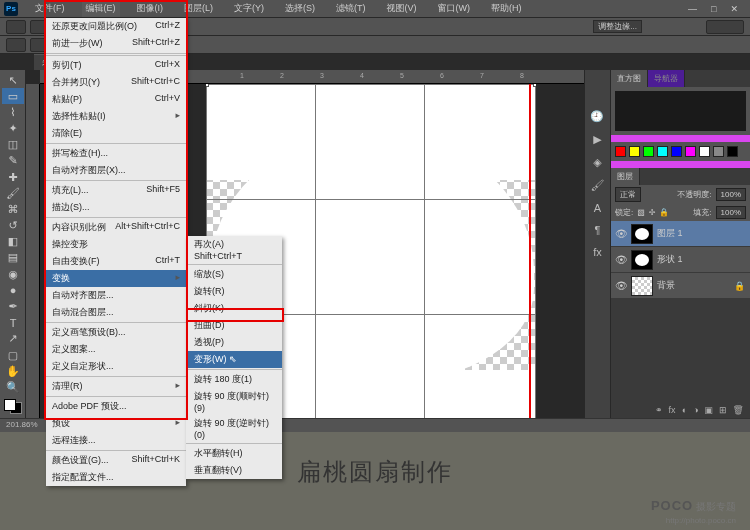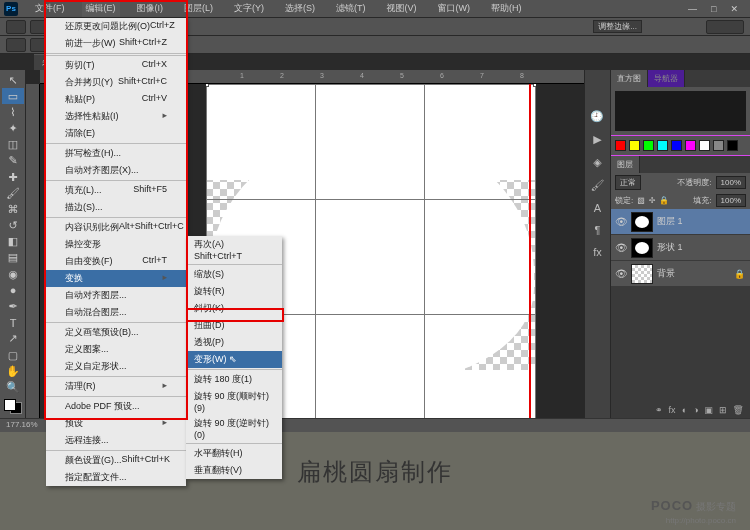--- a/index.html
+++ b/index.html
@@ -28,21 +28,21 @@
 .ruler-v{position:absolute;top:14px;left:0;bottom:0;width:14px;background:#535353;border-right:1px solid #000}
 .canvas{position:absolute;top:14px;left:180px;width:330px;height:348px;background:repeating-conic-gradient(#ccc 0 25%,#fff 0 50%) 0 0/14px 14px;overflow:hidden}
 .rounded-shape{position:absolute;top:54px;left:4px;width:324px;height:244px;background:#fff;border-radius:44% 44% 44% 44%/55% 55% 38% 38%}
 .white-top{position:absolute;top:0;left:0;right:0;height:96px;background:#fff}
 .white-bot{position:absolute;bottom:0;left:0;right:0;height:62px;background:#fff;border-radius:0 0 2% 2%/0 0 8% 8%}
 .tgrid{position:absolute;inset:0;pointer-events:none}
 .tgrid .h{position:absolute;left:0;right:0;border-top:1px solid #777}
 .tgrid .v{position:absolute;top:0;bottom:0;border-left:1px solid #777}
 .handle{position:absolute;width:6px;height:6px;background:#fff;border:1px solid #555;margin:-3px}
 .rpanels{width:140px;background:#535353;border-left:1px solid #282828;display:flex;flex-direction:column}
-.panel{border-bottom:1px solid #d946ef}
+.panel{border-bottom:7px solid #d946ef}
 .panel-tabs{display:flex;background:#3a3a3a;font-size:8px}
 .panel-tabs span{padding:3px 6px;background:#535353;border-right:1px solid #282828}
 .panel-tabs span.dim{background:#4c1d95;color:#888}
 .histo{height:40px;background:#1a1a1a;margin:4px;position:relative}
 .swrow{display:flex;gap:3px;padding:4px;flex-wrap:wrap}
 .sw{width:11px;height:11px;border:1px solid #222}
 .layers{flex:1;display:flex;flex-direction:column}
 .layers-head{display:flex;align-items:center;padding:2px 4px;font-size:8px;gap:4px}
 .layers-head .lsel{background:#3f3f3f;border:1px solid #222;padding:1px 4px}
 .layerlist{flex:1;background:#3a3a3a}
@@ -50,21 +50,21 @@
 .layer.sel{background:#5a7aa5}
 .layer .eye{width:12px;font-size:10px}
 .layer .thumb{width:22px;height:20px;background:#fff;border:1px solid #222}
 .layer .thumb.mask{background:#000;position:relative}
 .layer .thumb.mask::after{content:"";position:absolute;inset:3px;background:#fff;border-radius:50%}
 .layer .thumb.bg{background:repeating-conic-gradient(#ccc 0 25%,#fff 0 50%) 0 0/6px 6px}
 .layerbtns{display:flex;justify-content:flex-end;gap:6px;padding:3px 6px;background:#3a3a3a;font-size:9px;color:#aaa}
 .iconcol{width:26px;background:#424242;border-left:1px solid #282828;display:flex;flex-direction:column;align-items:center;padding-top:40px;gap:10px;font-size:11px;color:#bbb}
 .status{position:absolute;bottom:0;left:0;height:14px;background:#535353;font-size:8px;padding:1px 6px;color:#bbb;border-top:1px solid #333;width:100%}
 .dropdown{position:absolute;top:18px;left:46px;width:140px;background:#eaeaea;color:#222;font-size:9px;box-shadow:2px 2px 4px rgba(0,0,0,.4);z-index:50}
-.dropdown .mi{display:flex;justify-content:space-between;padding:2px 19px;white-space:nowrap}
+.dropdown .mi{display:flex;justify-content:space-between;padding:2px 6px;white-space:nowrap}
 .dropdown .mi.hi{background:#3a6ea5;color:#fff}
 .dropdown .mi .arr{color:#555}
 .dropdown .sep{height:1px;background:#bbb;margin:1px 0}
 .submenu{position:absolute;top:236px;left:186px;width:96px;background:#eaeaea;color:#222;font-size:9px;box-shadow:2px 2px 4px rgba(0,0,0,.4);z-index:51}
 .submenu .mi{padding:2px 8px}
 .submenu .mi.hi{background:#3a6ea5;color:#fff}
 .submenu .sep{height:1px;background:#bbb;margin:1px 0}
 .redbox{position:absolute;border:2px solid #e60000;pointer-events:none;z-index:60}
 .redline{position:absolute;width:2px;background:#e60000;z-index:5}
 .caption{text-align:center;font-size:24px;color:#333;padding:24px 0 6px;letter-spacing:2px}
@@ -388,17 +388,17 @@
       <div class="mi">旋转 90 度(顺时针)(9)</div>
       <div class="mi">旋转 90 度(逆时针)(0)</div>
       <div class="sep"></div>
       <div class="mi">水平翻转(H)</div>
       <div class="mi">垂直翻转(V)</div>
     </div>
 
   <div class="redbox" style="top:0;left:44px;width:144px;height:420px"></div>
   <div class="redbox" style="top:308px;left:186px;width:98px;height:14px"></div>
 
-  <div class="status"><span>177.16%</span></div>
+  <div class="status"><span>201.86%</span></div>
 </div>
 
 <div class="caption">扁桃圆扇制作</div>
 <div class="poco"><b>POCO</b> <span>摄影专题</span><br><span style="font-size:8px">http://photo.poco.cn</span></div>
 
 </body></html>

